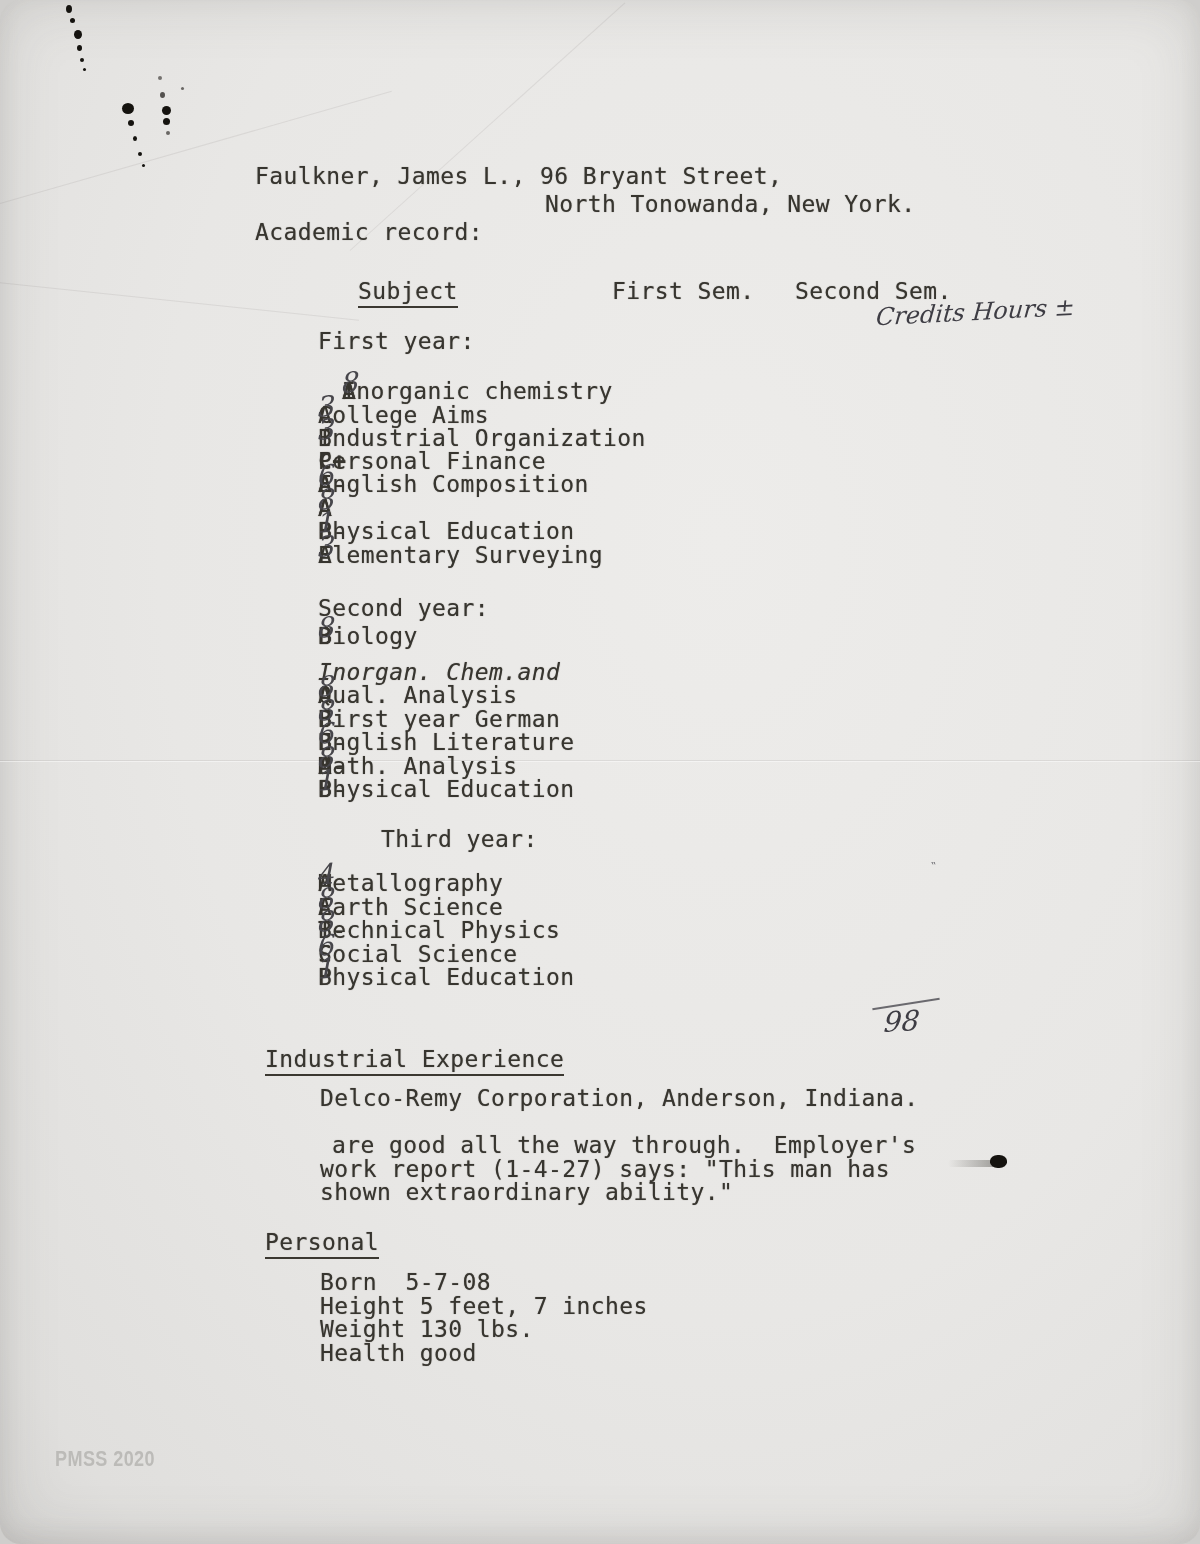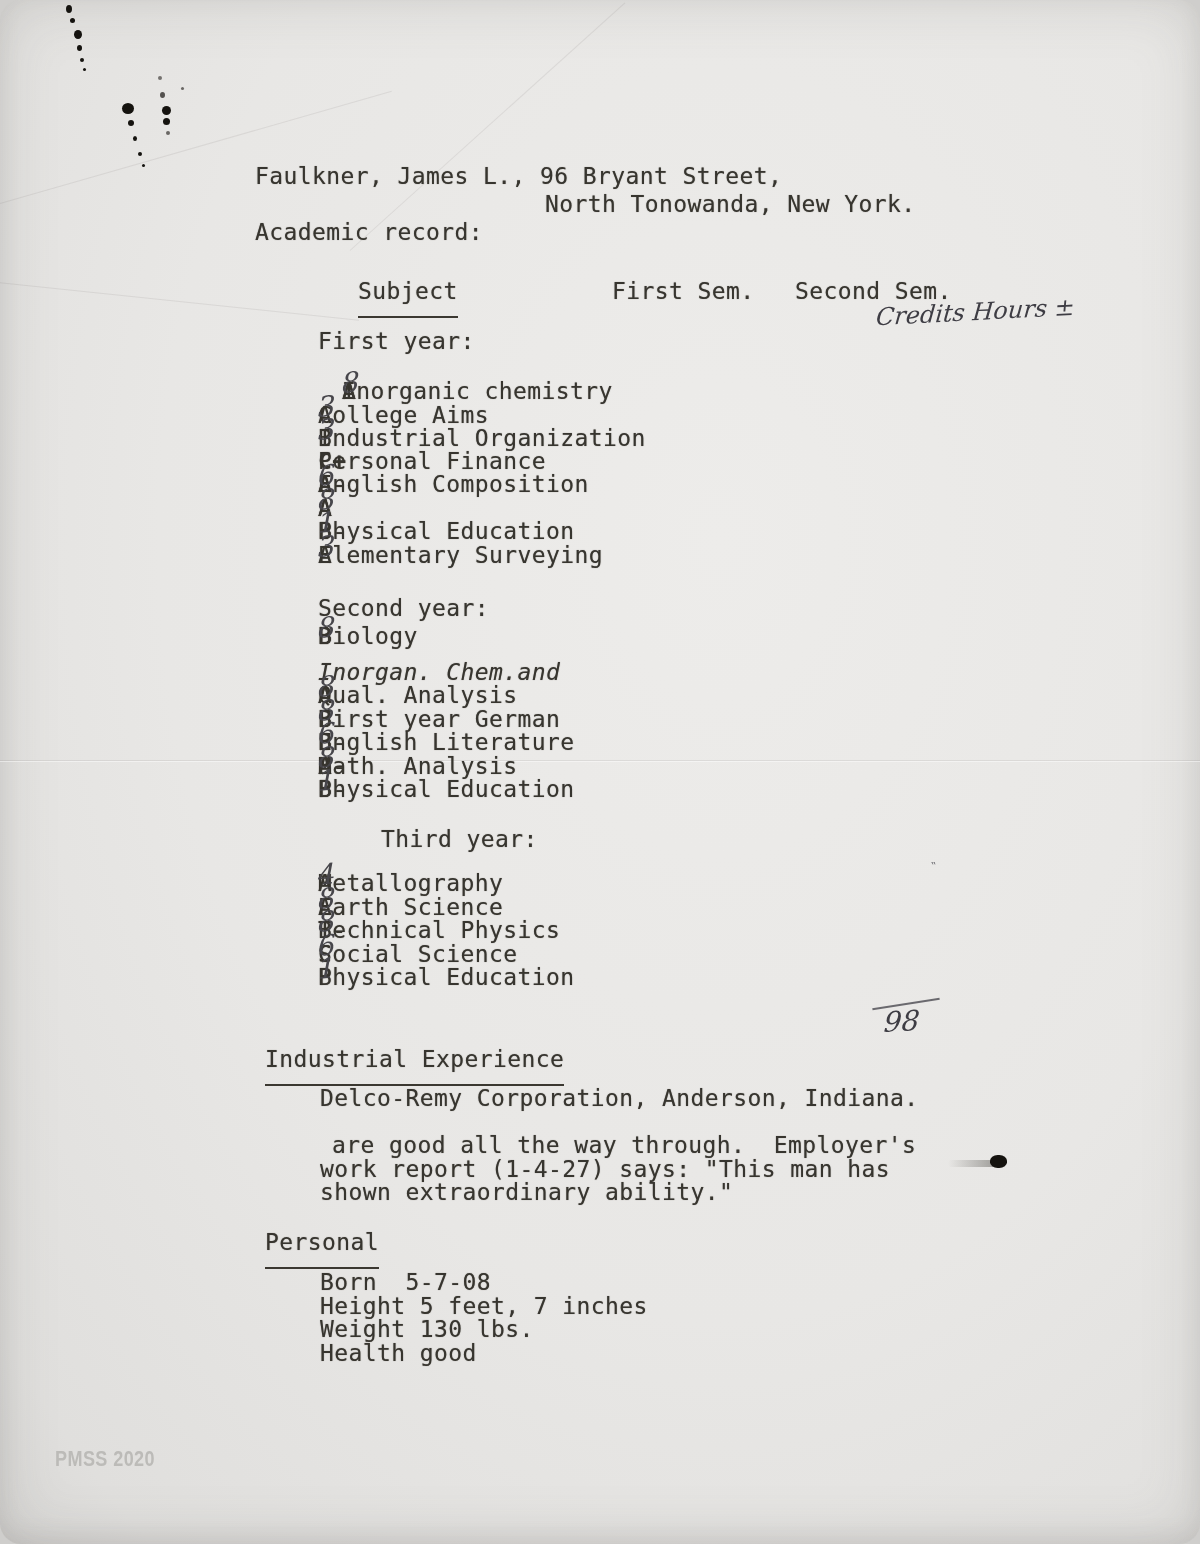--- a/index.html
+++ b/index.html
@@ -16,21 +16,21 @@
     border-radius:21px;
   }
   .line{
     position:absolute;
     font-size:23px;
     line-height:24px;
     white-space:pre;
     letter-spacing:.4px;
     text-shadow:0 0 1px rgba(58,55,48,.55);
   }
-  .uline{border-bottom:2px solid #3b3831;padding-bottom:12px;}
+  .uline{border-bottom:2px solid #3b3831;padding-bottom:2px;}
   .trow{position:absolute;left:318px;width:720px;height:26px;}
   .trow span{
     position:absolute;top:0;
     font-size:23px;line-height:24px;white-space:pre;letter-spacing:.4px;
     text-shadow:0 0 1px rgba(58,55,48,.55);
   }
   .c-subj{left:0;}
   .c-g1{left:350;}
   .c-g2{left:515;}
   .c-cr{left:570;}

